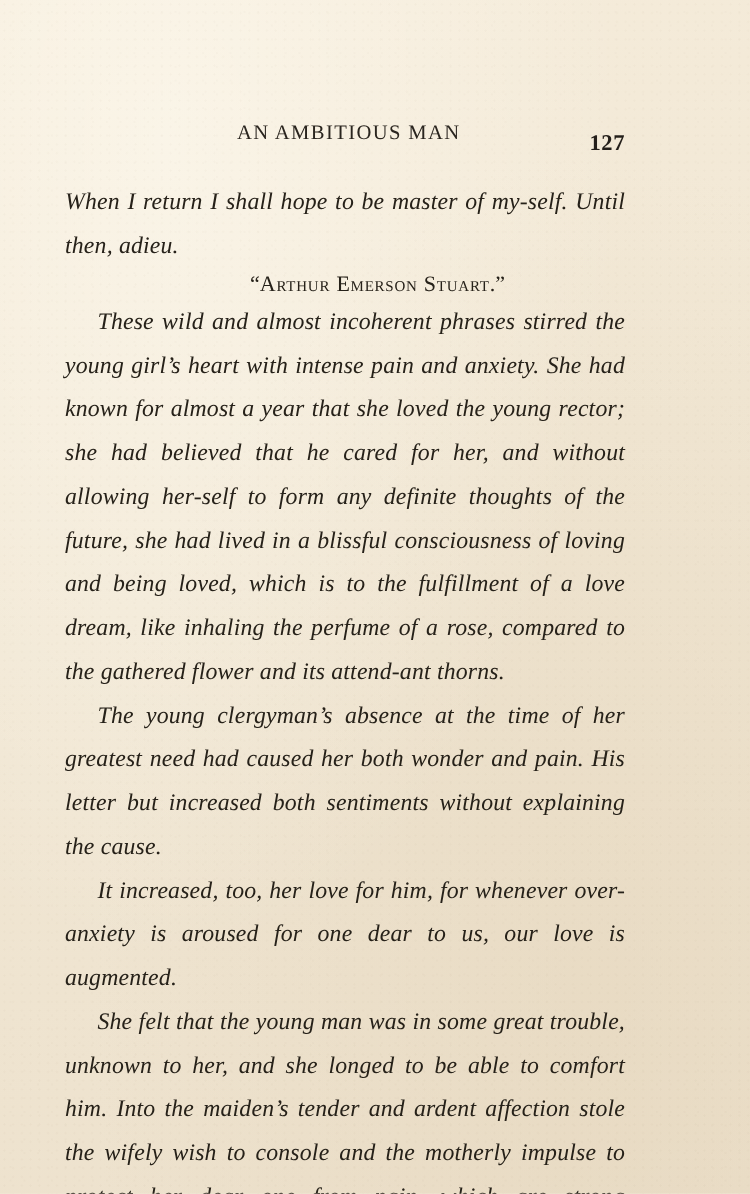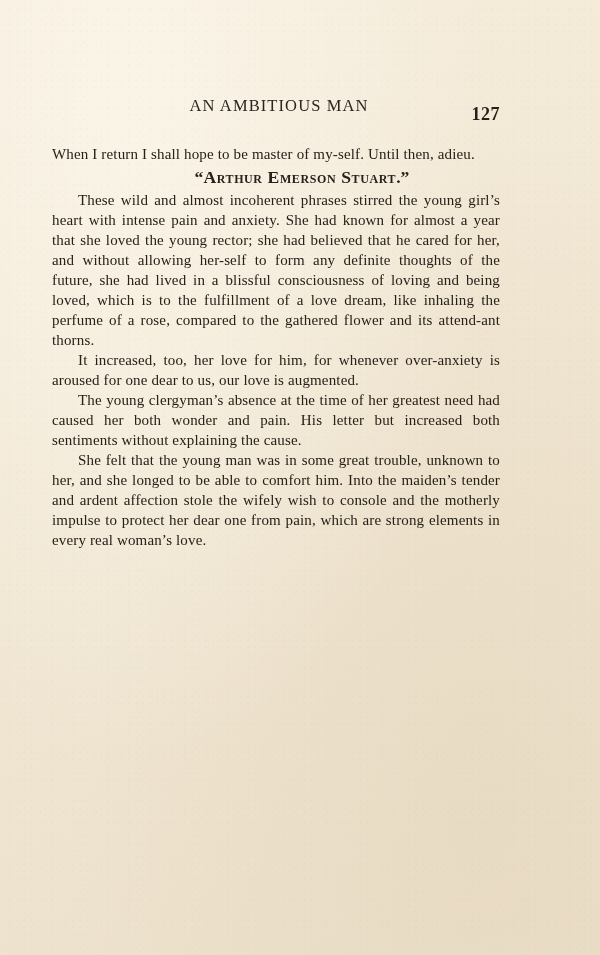--- a/index.html
+++ b/index.html
@@ -62,44 +62,44 @@
     font-size: 18px;
     font-weight: bold;
     color: #241f1a;
     letter-spacing: 0.5px;
   }
   .body-text {
     margin-top: 18px;
   }
   p.para {
     margin: 0 0 0 0;
-    font-size: 15px;
-    line-height: 20px;
+    font-size: 19px;
+    line-height: 35px;
     text-align: justify;
     text-justify: inter-word;
     color: #262119;
     letter-spacing: 0.15px;
+    font-style: italic;
   }
   p.para + p.para {
     margin-top: 0;
   }
   p.indent {
     text-indent: 26px;
   }
   p.noindent {
     text-indent: 0;
   }
   .signature {
     margin: 0;
     font-size: 17.6px;
     line-height: 26.2px;
     text-align: center;
     padding-left: 52px;
     color: #262119;
-    font-weight: bold;
   }
   .signature .sig-name {
     font-variant: small-caps;
     letter-spacing: 0.6px;
   }
 </style>
 </head>
 <body>
 
 <div class="page">
@@ -112,19 +112,19 @@
       <div class="runhead-page">127</div>
     </div>
 
     <div class="body-text">
 
       <p class="para noindent">When I return I shall hope to be master of my-self.   Until then, adieu.</p>
 
       <p class="signature"><span>“</span><span class="sig-name">Arthur Emerson Stuart</span><span>.”</span></p>
 
       <p class="para indent">These wild and almost incoherent phrases stirred the young girl’s heart with intense pain and anxiety.  She had known for almost a year that she loved the young rector; she had believed that he cared for her, and without allowing her-self to form any definite thoughts of the future, she had lived in a blissful consciousness of loving and being loved, which is to the fulfillment of a love dream, like inhaling the perfume of a rose, compared to the gathered flower and its attend-ant thorns.</p>
+      <p class="para indent">The young clergyman’s absence at the time of her greatest need had caused her both wonder and pain.   His letter but increased both sentiments without explaining the cause.</p>
       <p class="para indent">It increased, too, her love for him, for whenever over-anxiety is aroused for one dear to us, our love is augmented.</p>
-      <p class="para indent">The young clergyman’s absence at the time of her greatest need had caused her both wonder and pain.   His letter but increased both sentiments without explaining the cause.</p>
       <p class="para indent">She felt that the young man was in some great trouble, unknown to her, and she longed to be able to comfort him.   Into the maiden’s tender and ardent affection stole the wifely wish to console and the motherly impulse to protect her dear one from pain, which are strong elements in every real woman’s love.</p>
 
     </div>
   </div>
 </div>
 
 </body></html>

